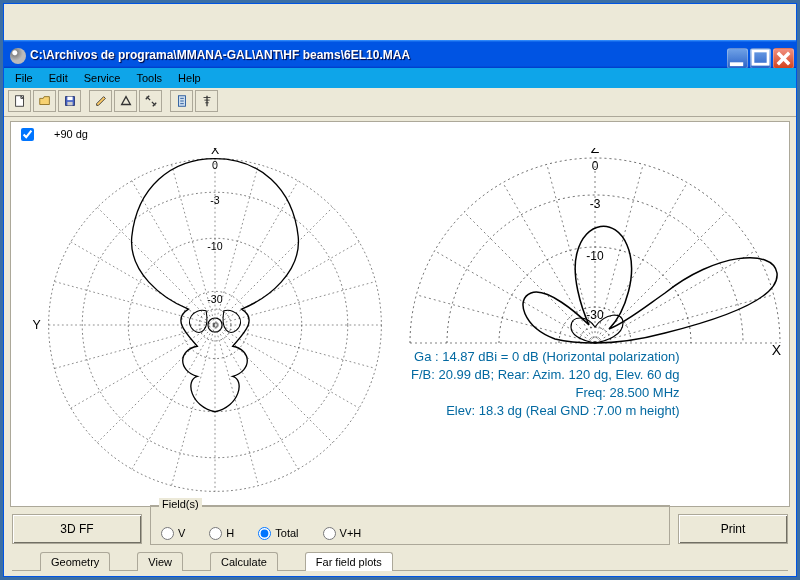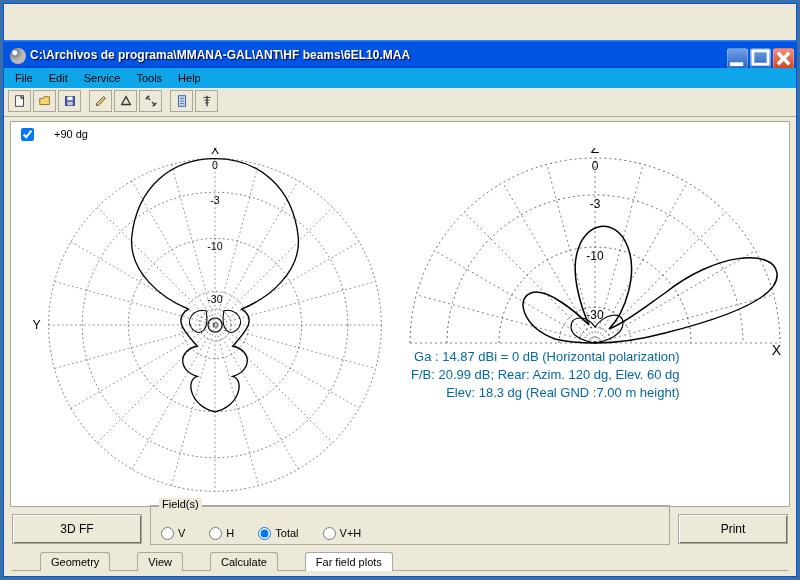--- a/index.html
+++ b/index.html
@@ -363,20 +363,21 @@
                    C -18,-30 -48,-56 -64,-50
                    C -80,-44 -72,-16 -40,-4
                    C -24,0 -8,0 0,0 Z"></path>
               <path fill="none" stroke="#000" stroke-width="1.2" d="M 0,0 C 12,-2 28,-8 28,-20 C 28,-32 10,-30 0,-16 C -8,-28 -24,-28 -24,-16 C -24,-6 -10,-2 0,0 Z"></path>
             </g>
           </svg>
 
           <div class="info-text">
             <div>Ga : 14.87 dBi = 0 dB   (Horizontal polarization)</div>
             <div>F/B: 20.99 dB; Rear: Azim. 120 dg,   Elev. 60 dg</div>
+            <div>Freq: 28.500 MHz</div>
             <div>Elev: 18.3 dg (Real GND  :7.00 m height)</div>
           </div>
         </div>
       </div>
     </div>
 
     <div class="bottom-buttons">
       <div class="btn3d" style="width:130px">3D FF</div>
       <div class="fieldset">
         <span class="legend">Field(s)</span>

